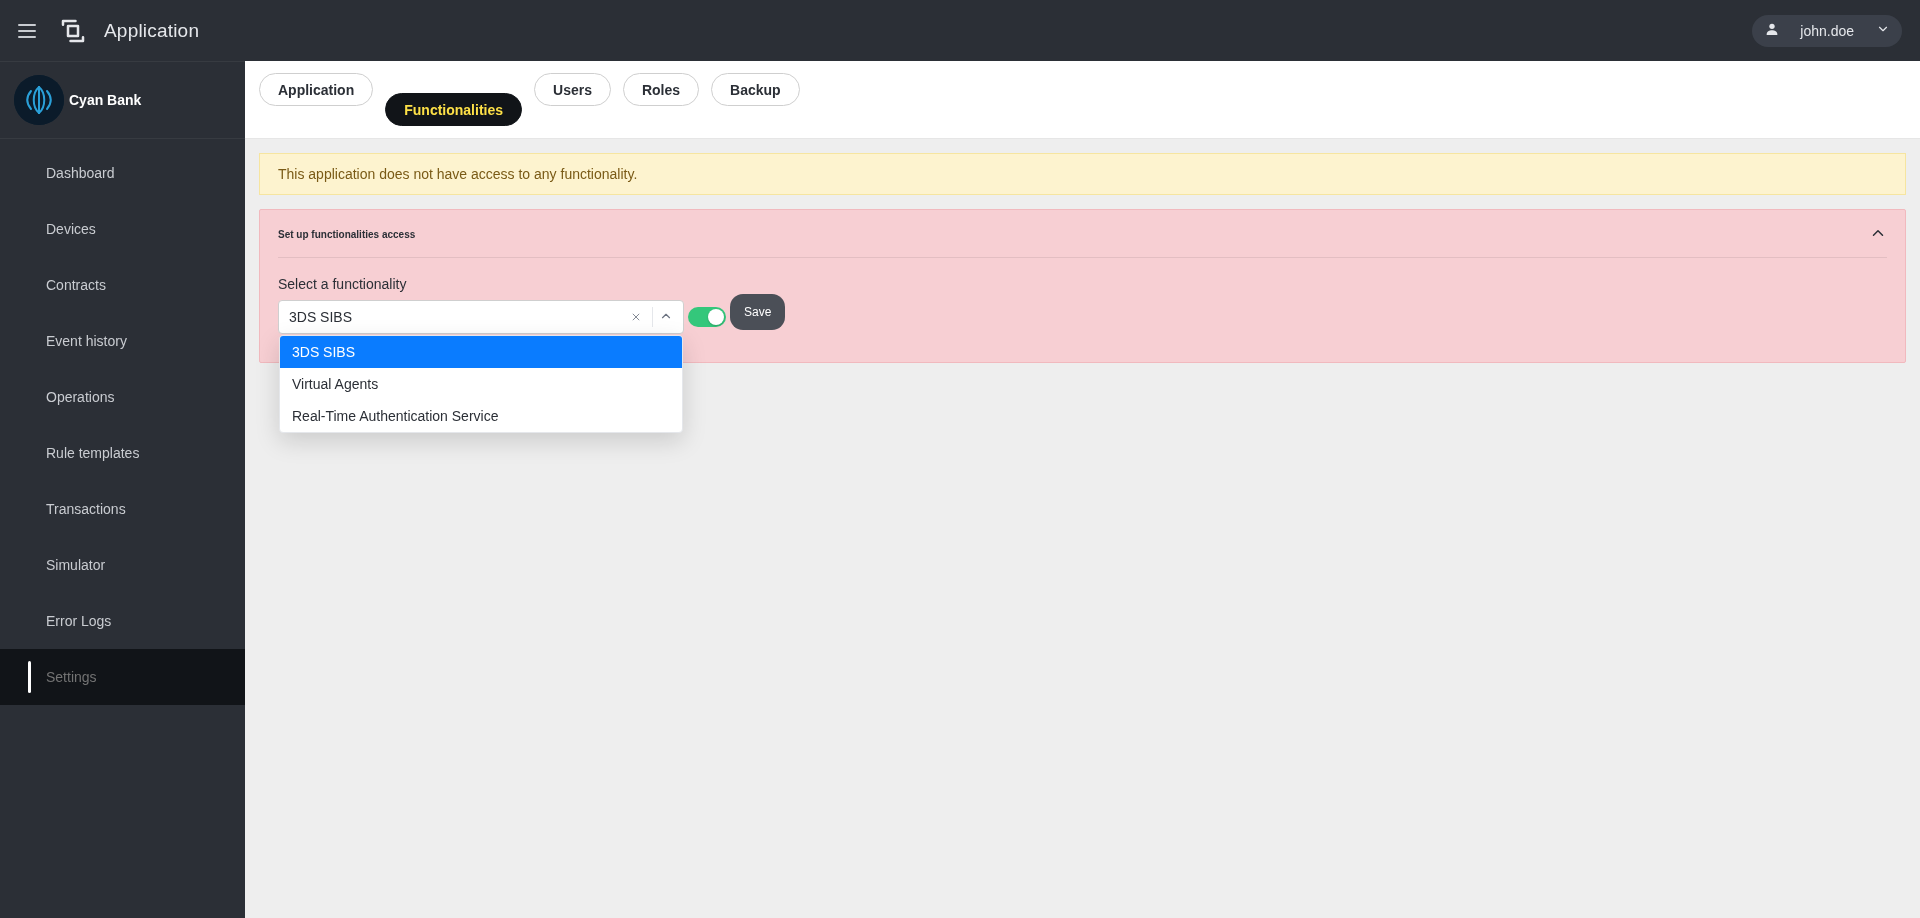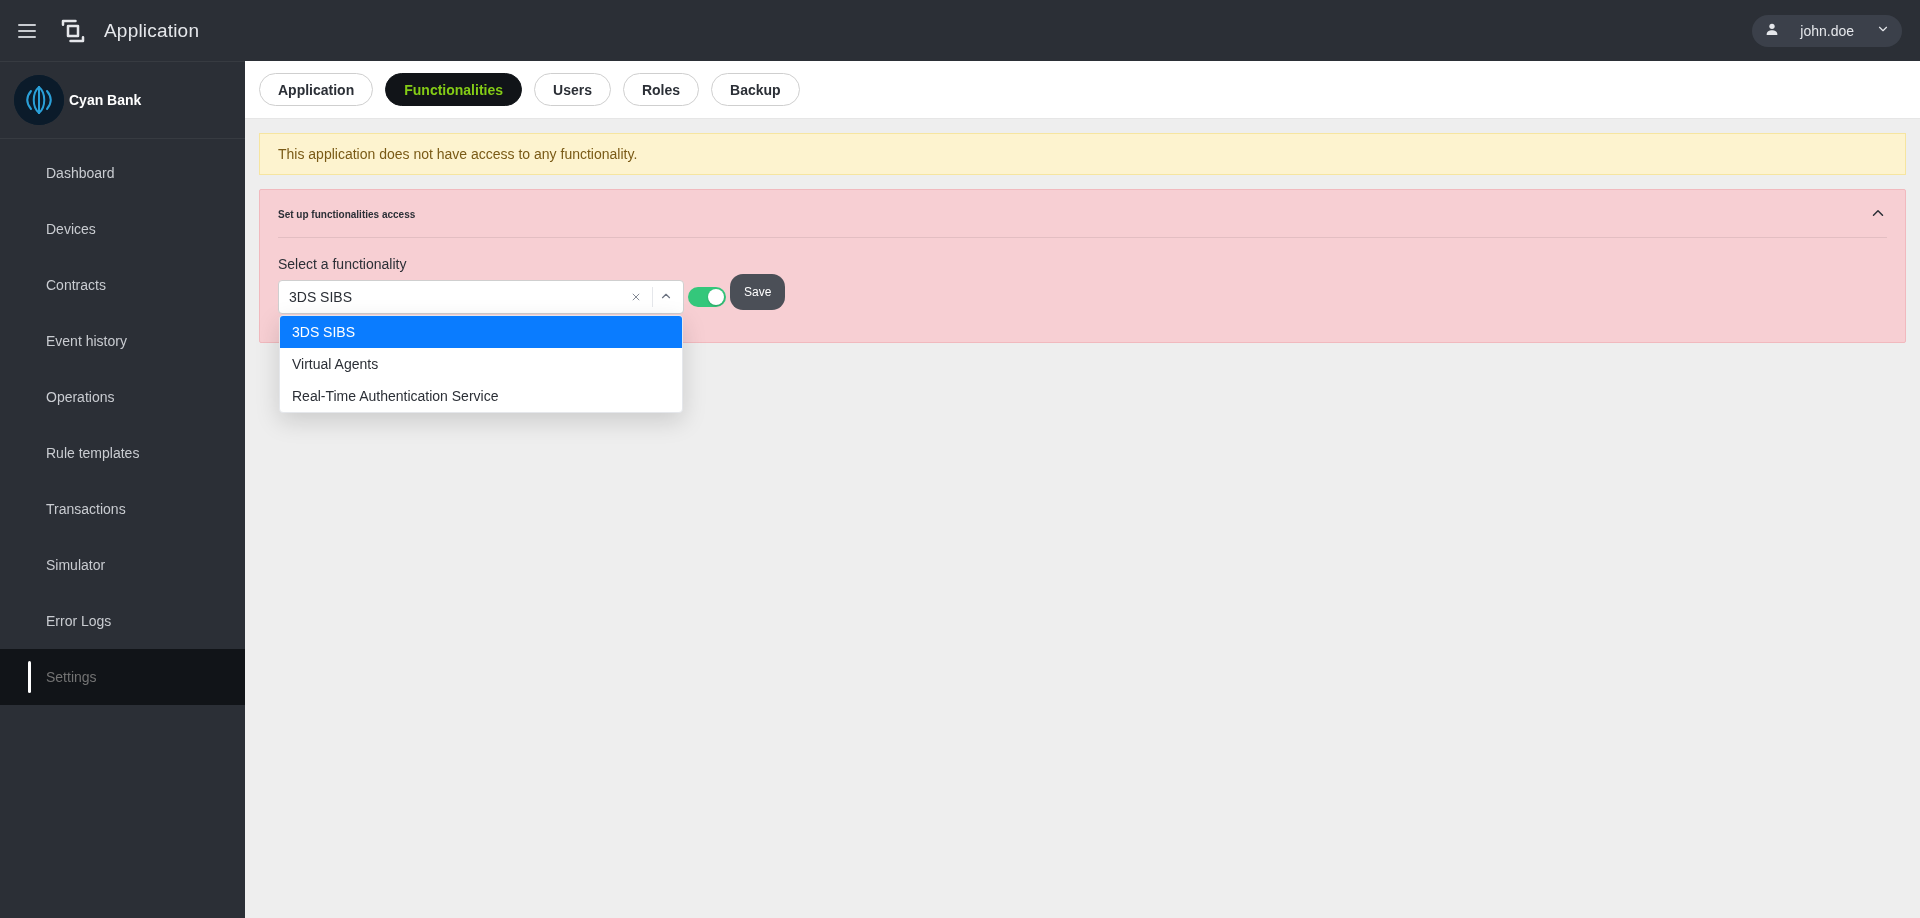--- a/index.html
+++ b/index.html
@@ -117,22 +117,23 @@
     border-radius: 18px;
     border: 1px solid #cfcfcf;
     background: #ffffff;
     color: #2b2f36;
     font-weight: 600;
     font-size: 14px;
     cursor: pointer;
   }
   .pill.active {
     background: #111418;
-    color: #84cc16;
+    color: #fde047;
     border-color: #111418;
+    margin-top: 20px;
   }
 
   .page { padding: 14px; display: flex; flex-direction: column; gap: 14px; }
 
   .banner-warning {
     background: #fdf3cf;
     border: 1px solid #f6e5a0;
     color: #7a5a16;
     padding: 12px 18px;
     font-size: 14px;

